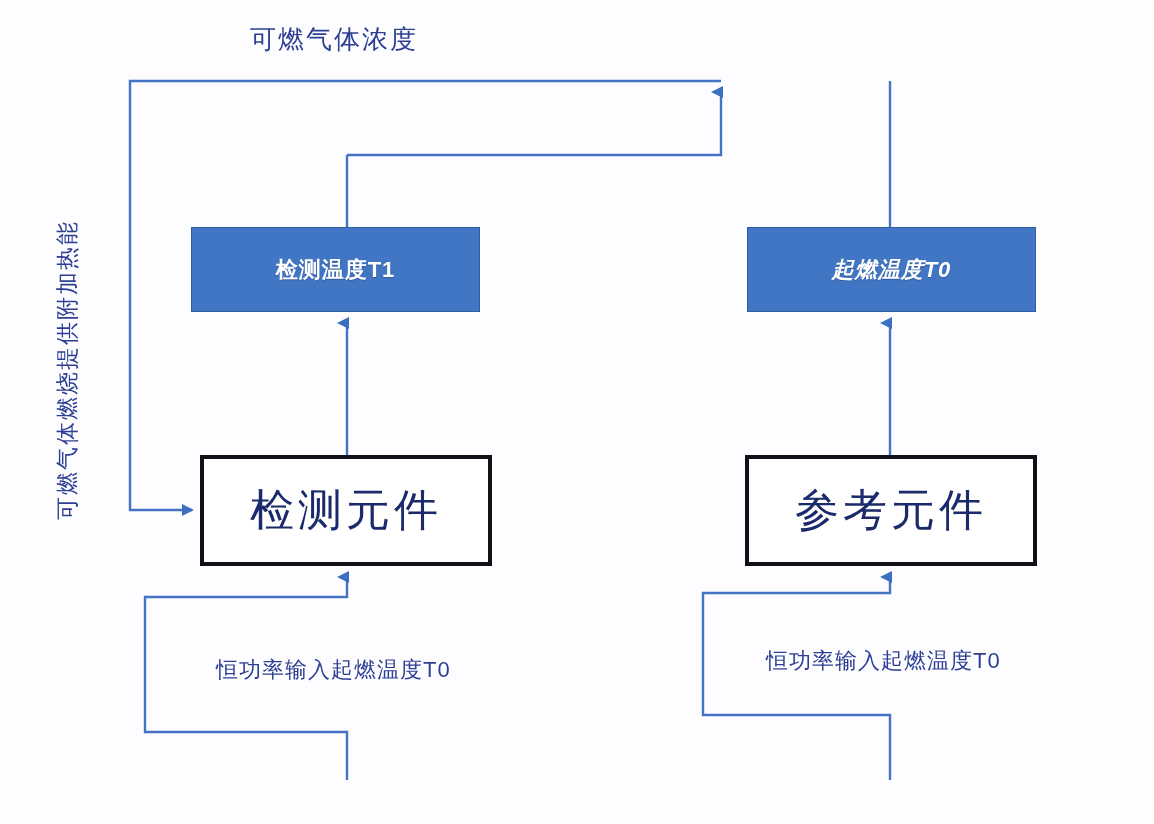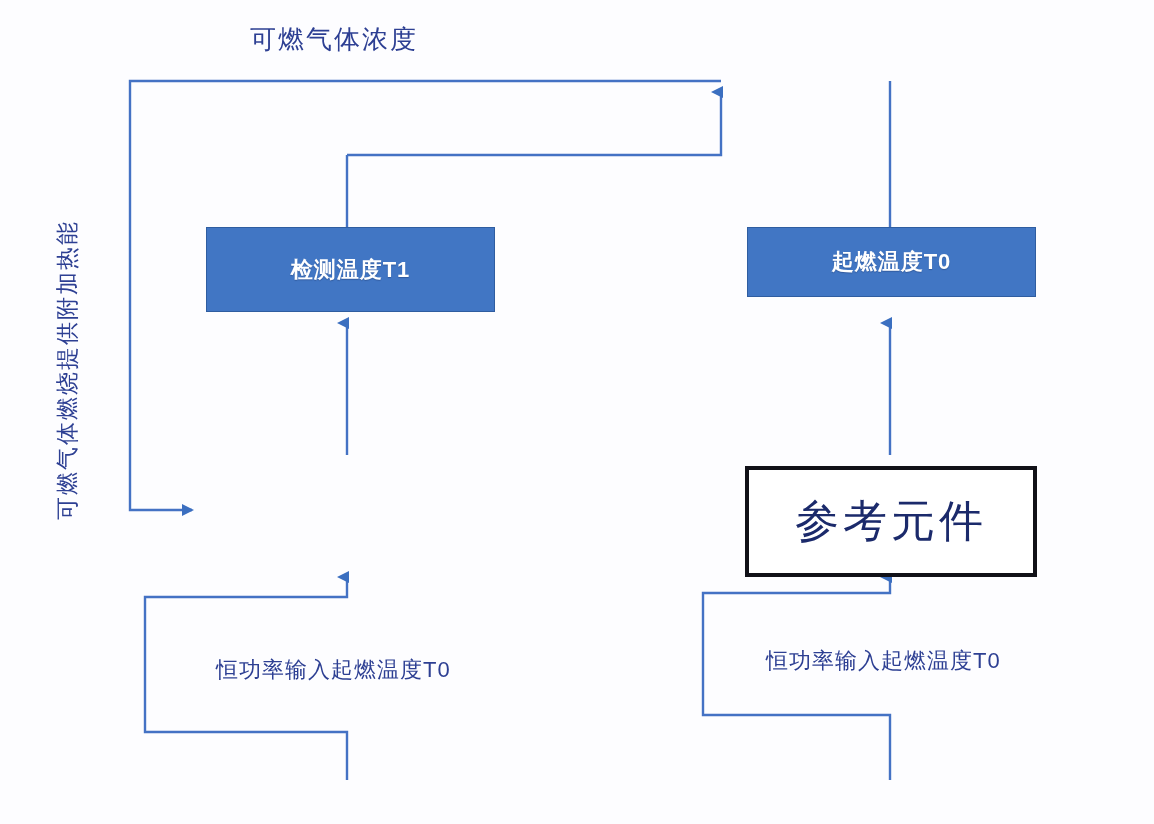--- a/index.html
+++ b/index.html
@@ -106,24 +106,25 @@
       <path d="M 347,780 L 347,732 L 145,732 L 145,597 L 347,597 L 347,577" marker-end="url(#arrowUp)"></path>
 
       <path d="M 890,780 L 890,715 L 703,715 L 703,593 L 890,593 L 890,577" marker-end="url(#arrowUp)"></path>
     </g>
   </svg>
 
   <div class="wire-label label-top" style="left:250px; top:22px;">可燃气体浓度</div>
 
   <div class="wire-label label-vertical" style="left:52px; top:520px;">可燃气体燃烧提供附加热能</div>
 
-  <div class="node node-blue" style="left:206px; top:227px; width:289px; height:85px;">检测温度T1</div>
+  <div class="node node-blue" style="left:191px; top:227px; width:289px; height:85px;">检测温度T1</div>
 
-  <div class="node node-blue" style="left:747px; top:227px; width:289px; height:70px;">起燃温度T0</div>
+  <div class="node node-blue" style="left:747px; top:227px; width:289px; height:85px;font-style:italic;">起燃温度T0</div>
 
+  <div class="node node-white" style="left:200px; top:455px; width:292px; height:111px;">检测元件</div>
 
-  <div class="node node-white" style="left:745px; top:466px; width:292px; height:111px;">参考元件</div>
+  <div class="node node-white" style="left:745px; top:455px; width:292px; height:111px;">参考元件</div>
 
   <div class="wire-label label-bottom" style="left:216px; top:655px;">恒功率输入起燃温度T0</div>
 
   <div class="wire-label label-bottom" style="left:766px; top:646px;">恒功率输入起燃温度T0</div>
 
 </div>
 
 </body></html>

